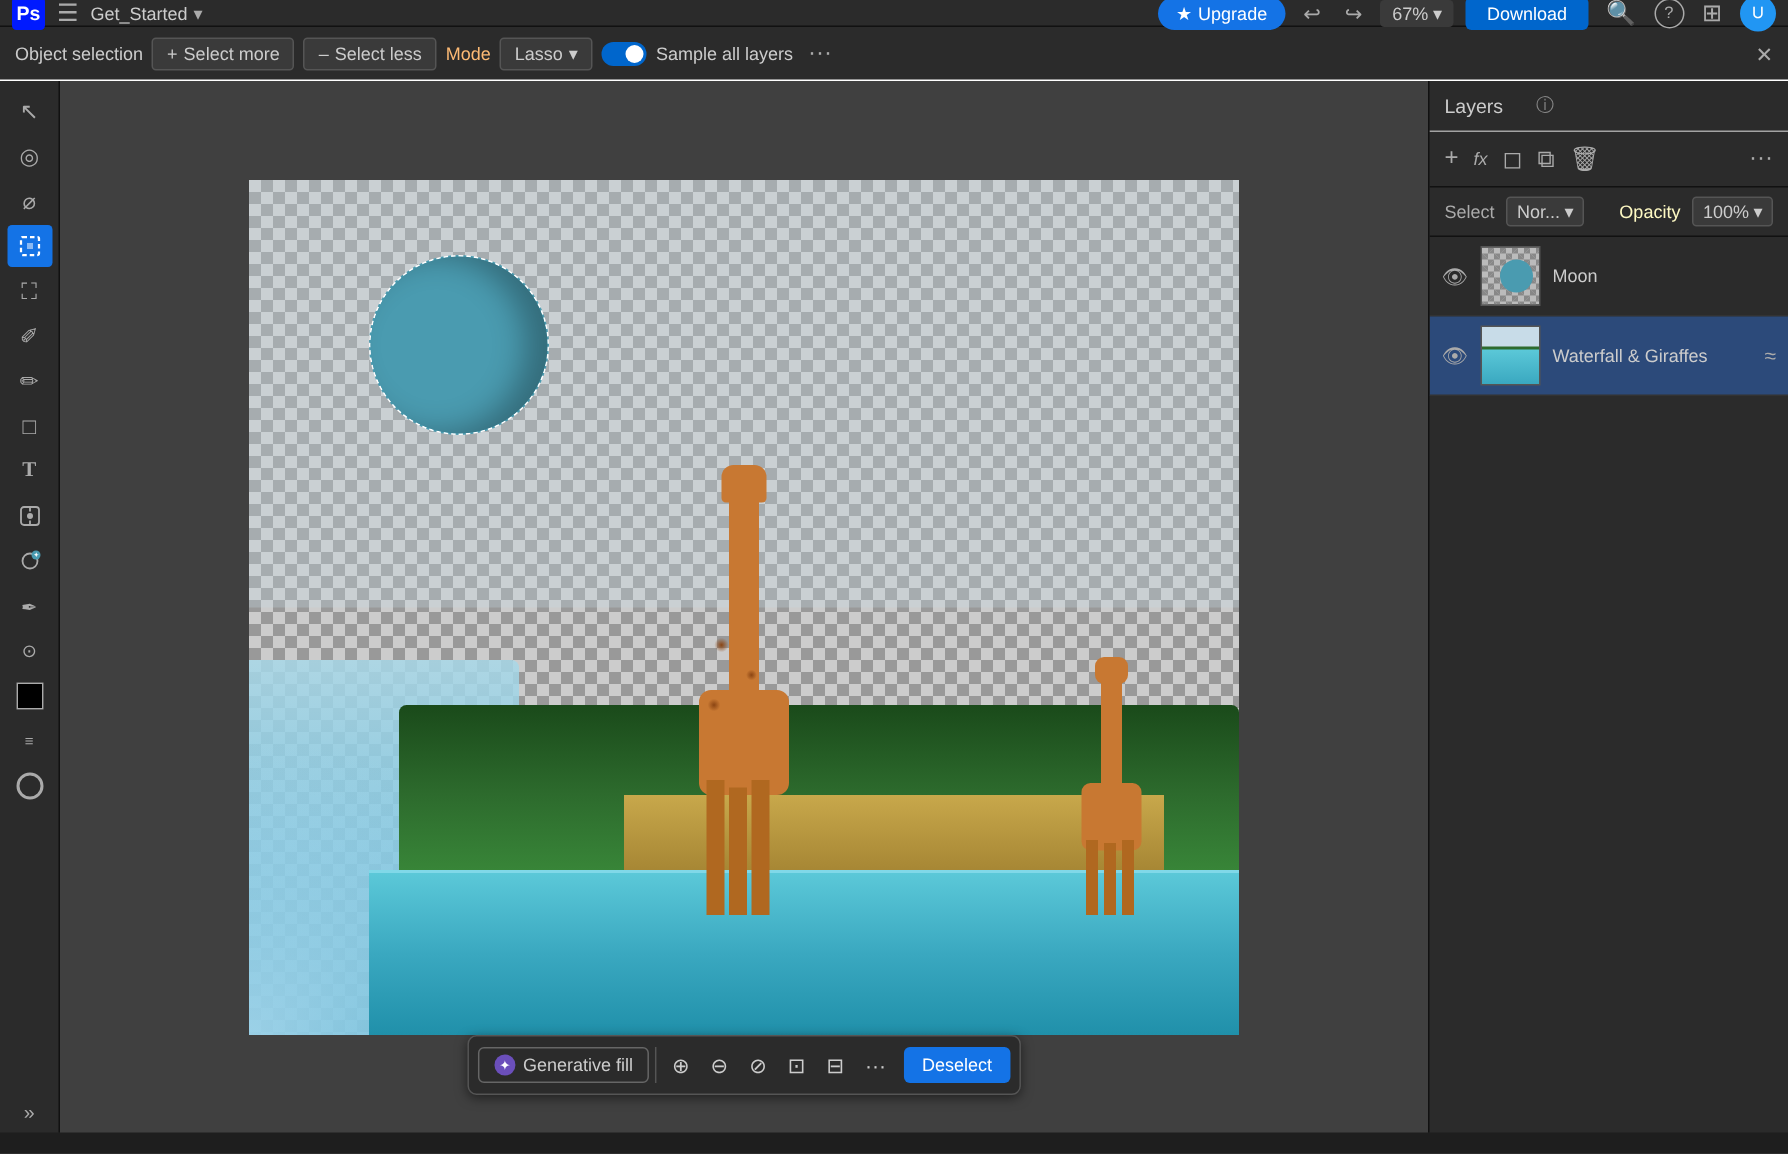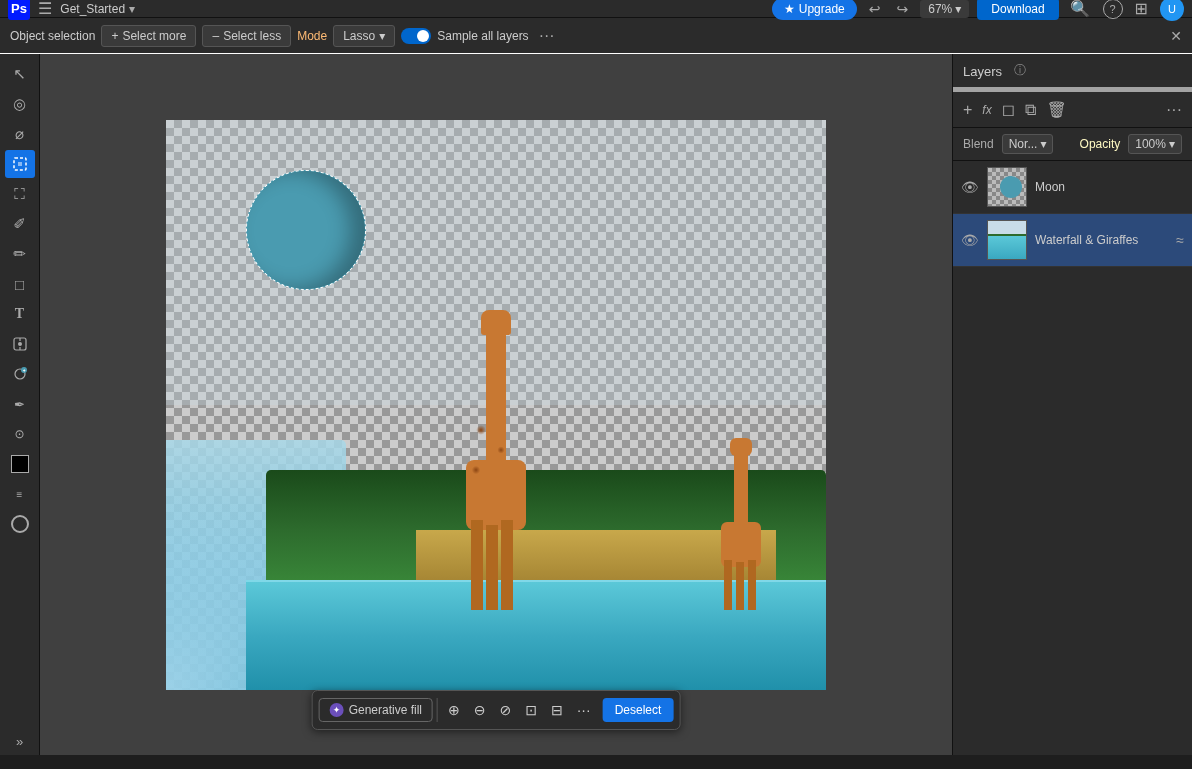--- a/index.html
+++ b/index.html
@@ -146,21 +146,21 @@
 
     
     #right-panel {
       width: 240px; background: #2b2b2b; display: flex; flex-direction: column;
       border-left: 1px solid #111; flex-shrink: 0;
     }
 
     
     #layers-panel { padding: 0; flex: 1; overflow: hidden; }
     #layers-header {
-      display: flex; align-items: flex-end; padding: 8px 10px; gap: 12px; border-bottom: 5px solid #a3a3a3;
+      display: flex; align-items: center; padding: 8px 10px; gap: 22px; border-bottom: 1px solid #a3a3a3;
     }
     #layers-header .layers-title { font-size: 13px; color: #ccc; font-weight: 500; }
     #layers-header .info-icon { color: #888; font-size: 12px; cursor: pointer; }
     #layers-header .spacer { flex: 1; }
     #layers-toolbar {
       display: flex; align-items: center; padding: 6px 8px; gap: 6px; border-bottom: 1px solid #111;
     }
     #layers-toolbar .lt-btn { background: none; border: none; color: #aaa; cursor: pointer; font-size: 16px; padding: 2px; }
     #layers-toolbar .spacer { flex: 1; }
     #blend-row {
@@ -353,21 +353,21 @@
       <div id="layers-toolbar">
         <button class="lt-btn">+</button>
         <button class="lt-btn" style="font-style:italic;font-size:12px;">fx</button>
         <button class="lt-btn">◻</button>
         <button class="lt-btn">⧉</button>
         <button class="lt-btn">🗑</button>
         <div class="spacer"></div>
         <button class="lt-btn">···</button>
       </div>
       <div id="blend-row">
-        <span class="blend-label">Blend</span>
+        <span class="blend-label">Select</span>
         <div class="blend-select">
           <span>Nor...</span>
           <span>▾</span>
         </div>
         <span class="opacity-label">Opacity</span>
         <div class="opacity-value">
           <span>100%</span>
           <span>▾</span>
         </div>
       </div>

